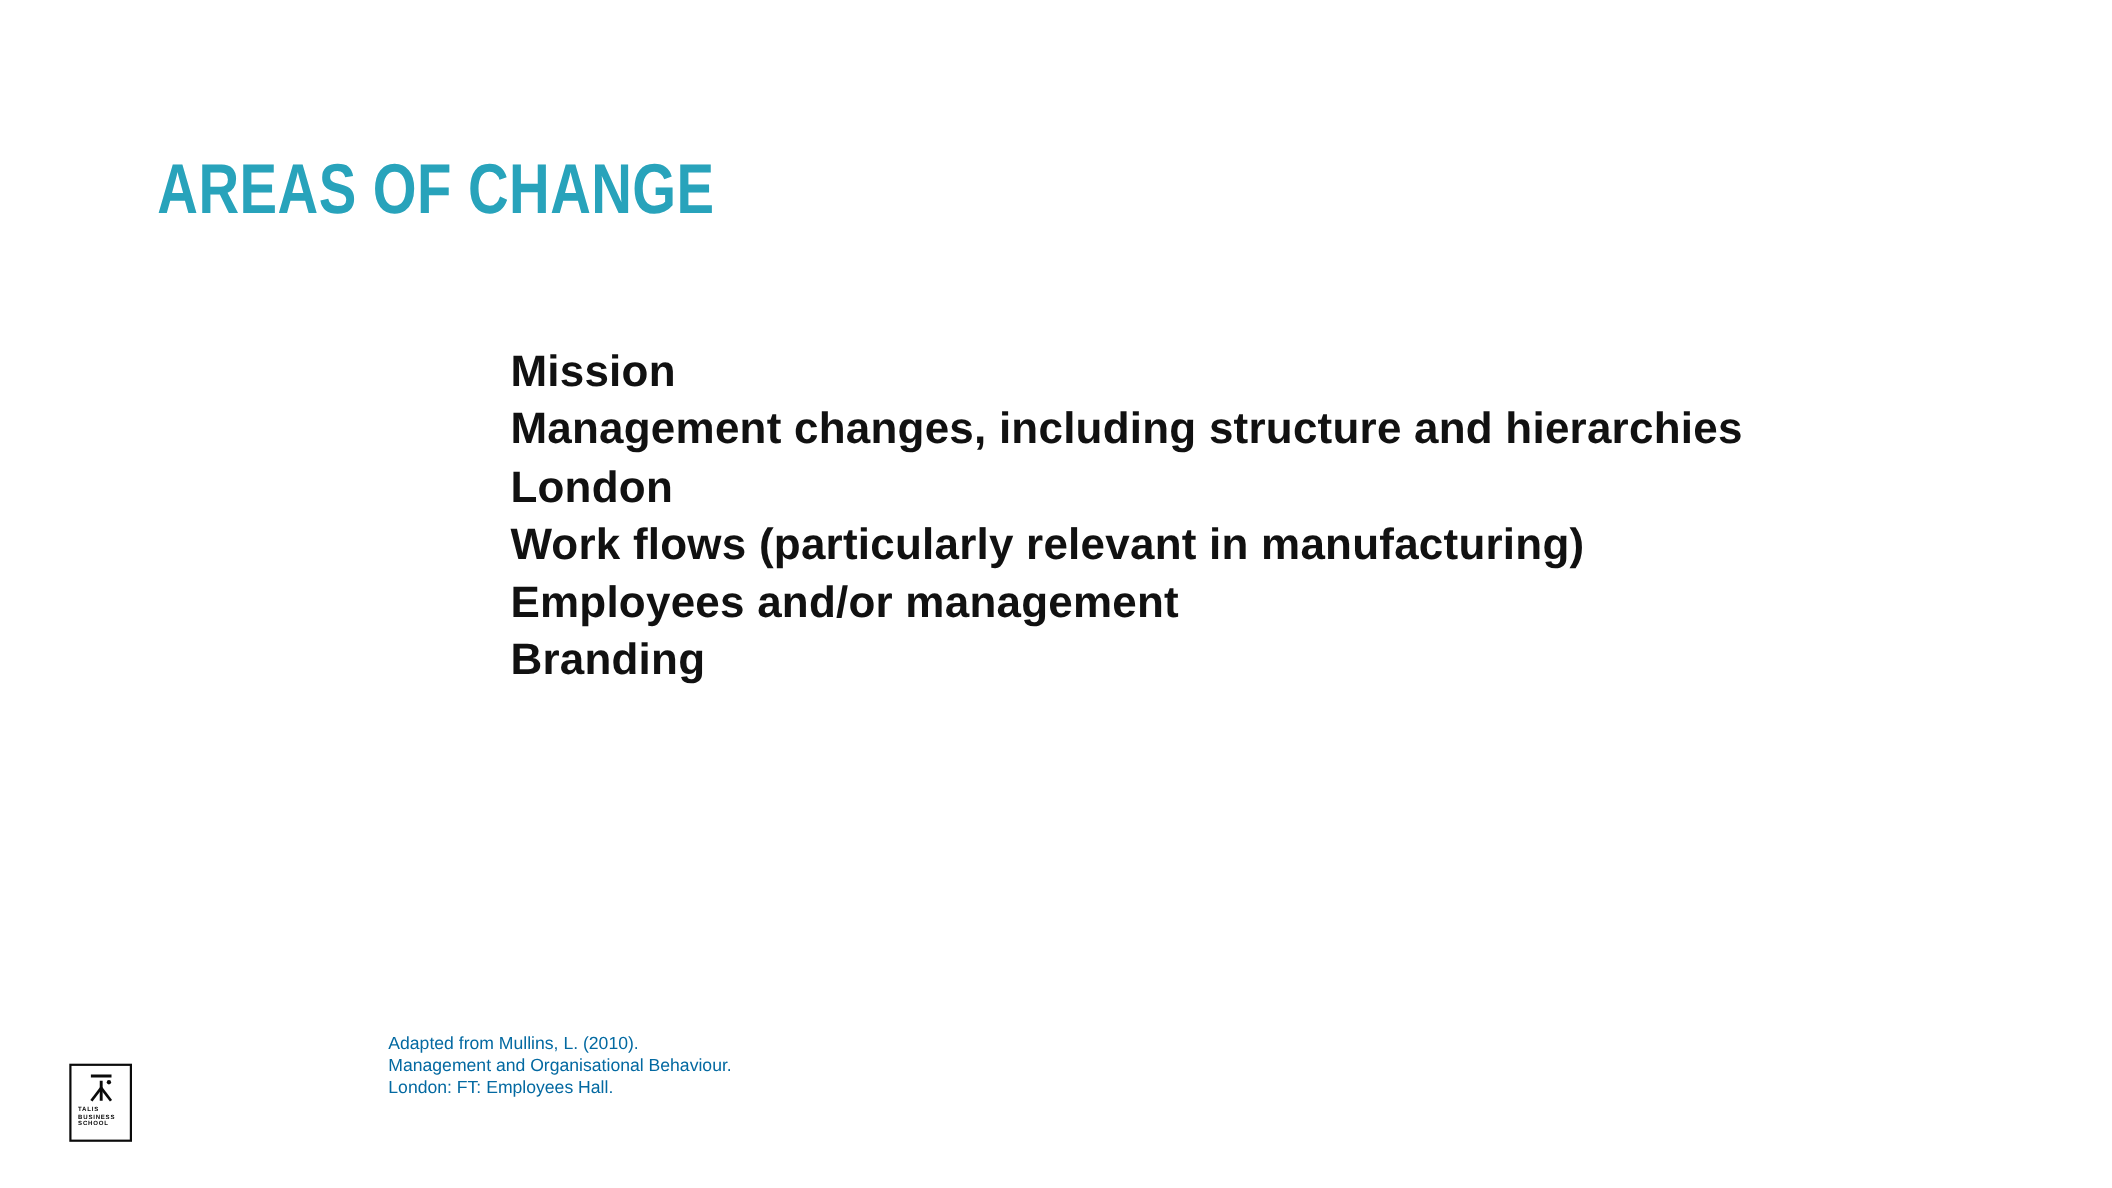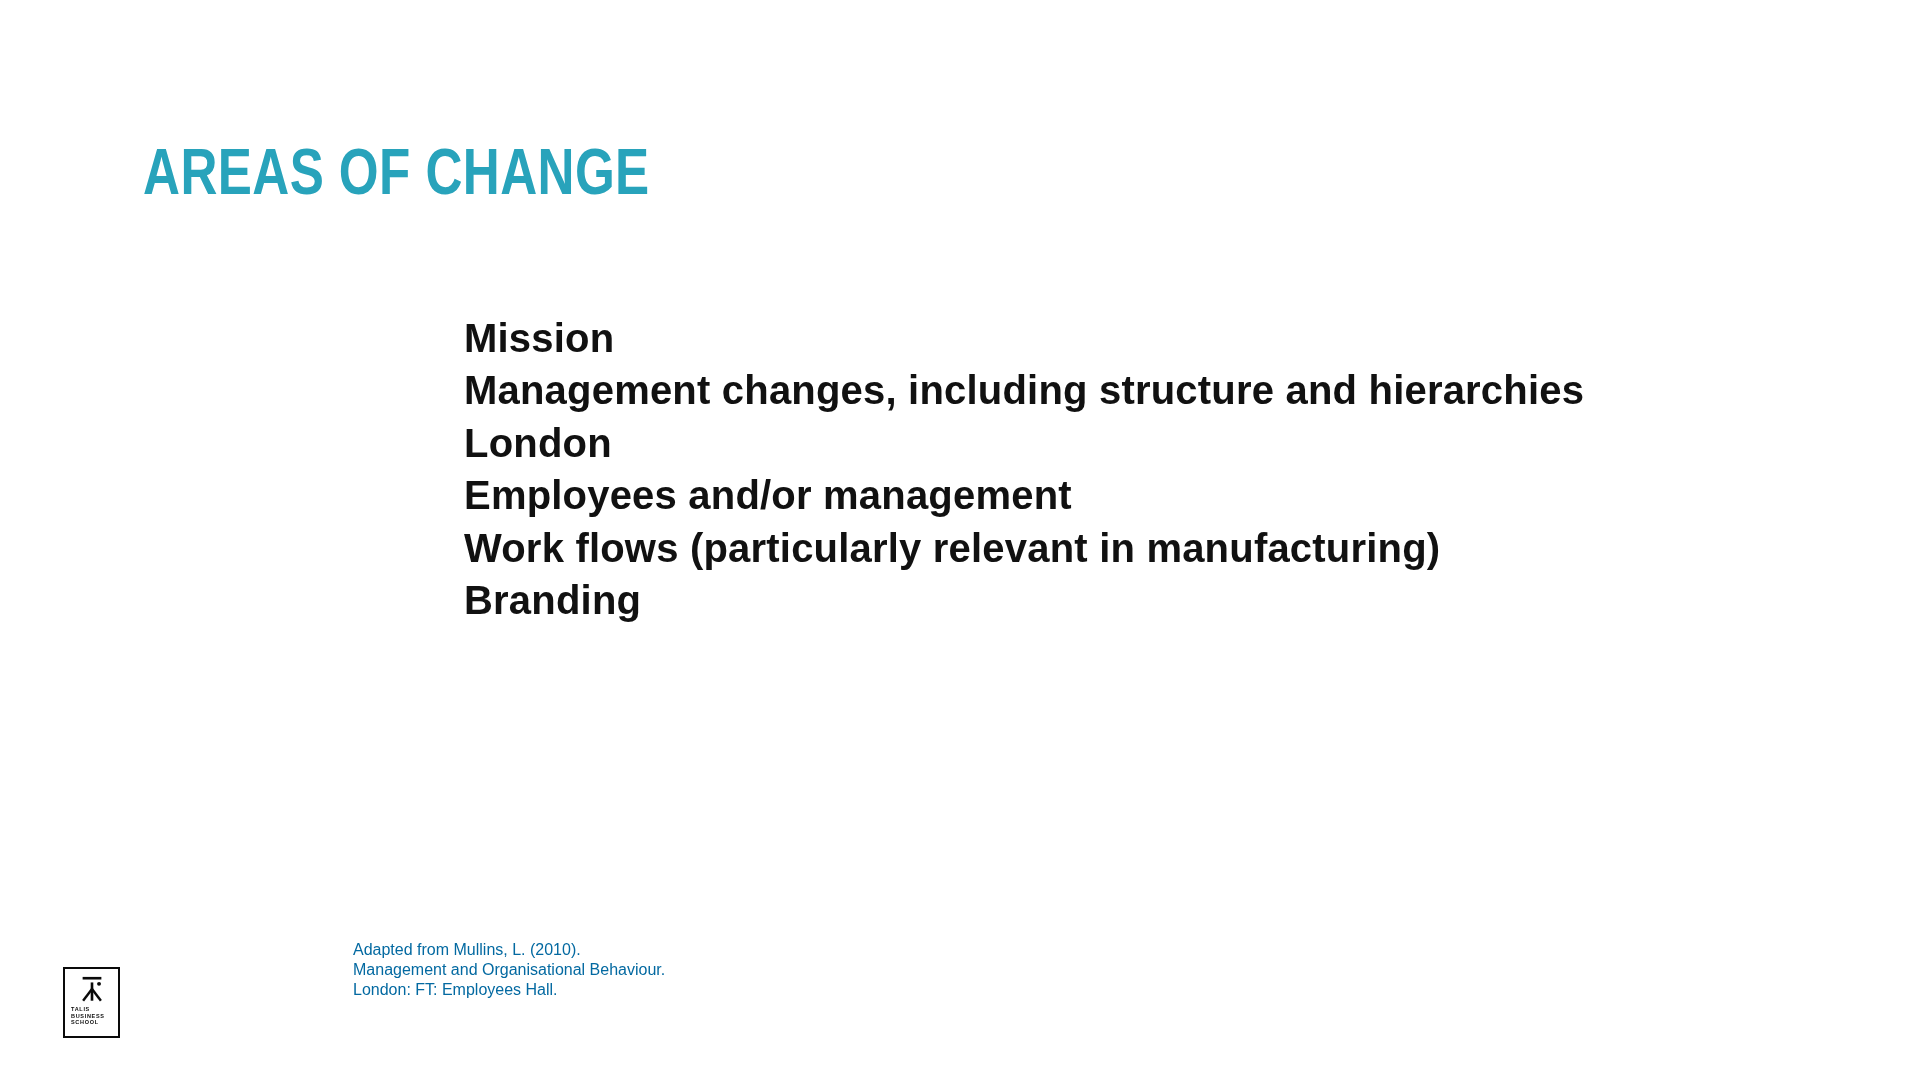--- a/index.html
+++ b/index.html
@@ -73,22 +73,22 @@
 <body>
 
 <div class="stage">
 
   <h1 class="slide-title" style="color: rgb(40, 163, 187);">AREAS OF CHANGE</h1>
 
   <div class="change-list" style="color: rgb(17, 17, 17);">
     <div class="item">Mission</div>
     <div class="item">Management changes, including structure and hierarchies</div>
     <div class="item">London</div>
+    <div class="item">Work flows (particularly relevant in manufacturing)</div>
     <div class="item">Employees and/or management</div>
-    <div class="item">Work flows (particularly relevant in manufacturing)</div>
     <div class="item">Branding</div>
   </div>
 
   <div class="citation">
     <div>Adapted from Mullins, L. (2010).</div>
     <div>Management and Organisational Behaviour.</div>
     <div>London: FT: Employees Hall.</div>
   </div>
 
   <div class="logo-box">

